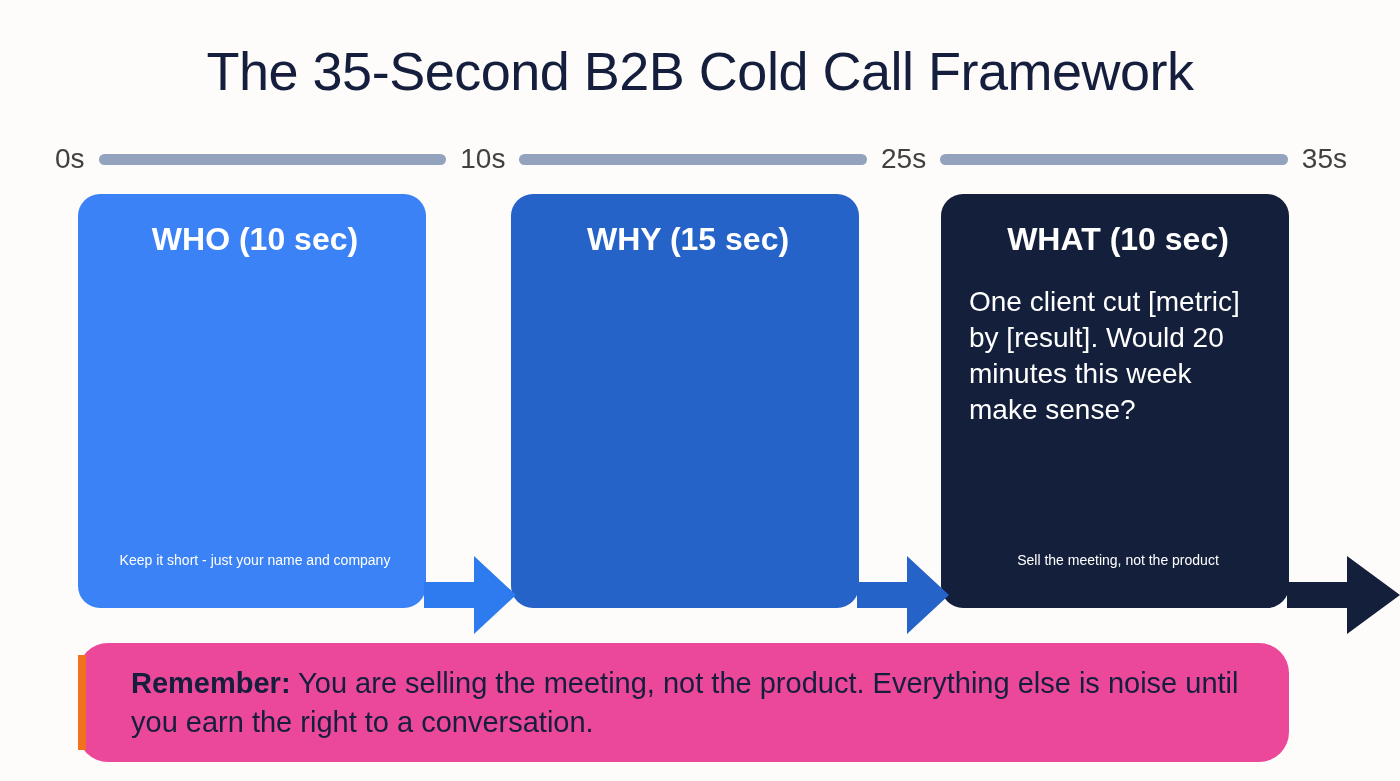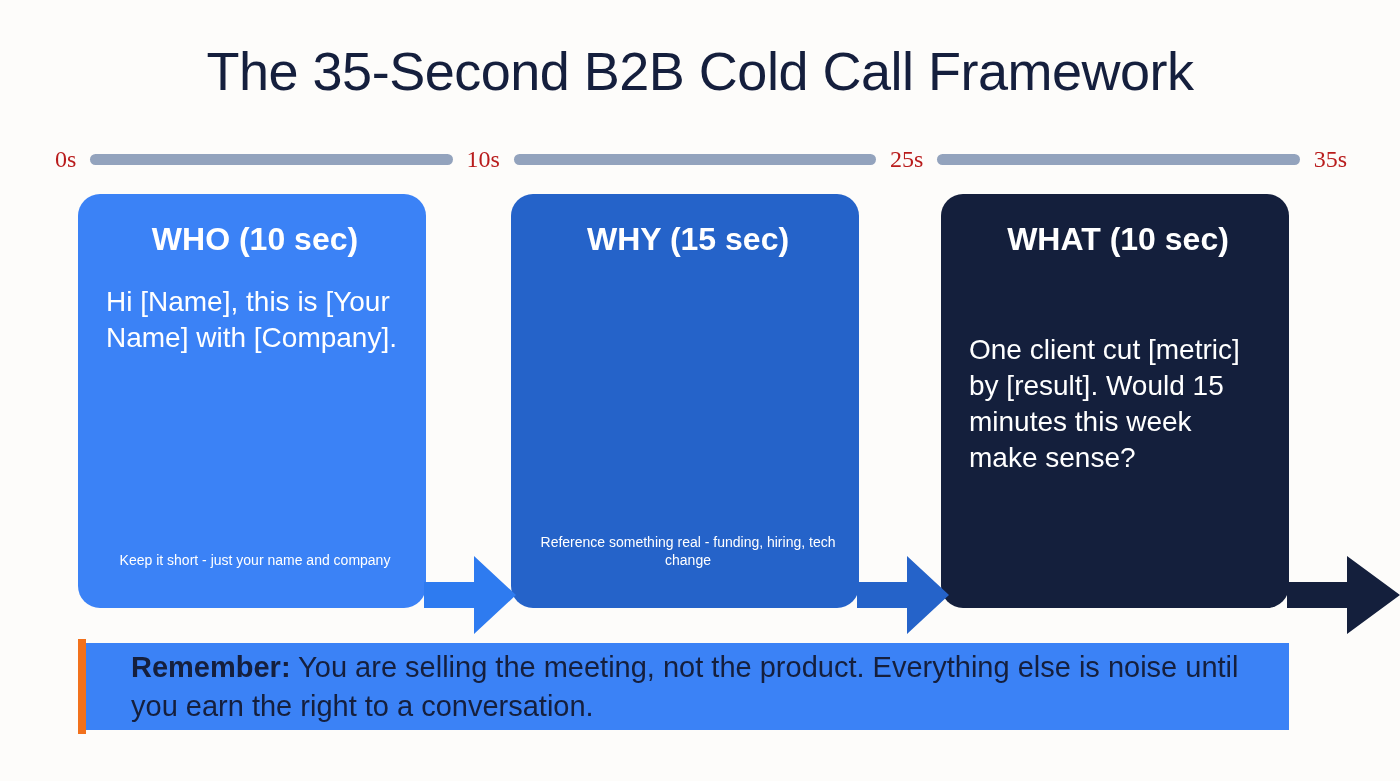--- a/index.html
+++ b/index.html
@@ -34,25 +34,24 @@
     position: absolute;
     top: 140px;
     left: 55px;
     width: 1292px;
     height: 38px;
     display: flex;
     align-items: center;
     justify-content: space-between;
   }
   .tl-label {
-    font-size: 24px;
-    color: #b91c1c;
+    font-size: 28px;
+    color: #404040;
     white-space: nowrap;
     flex: 0 0 auto;
-    font-family: Liberation Serif, serif;
   }
   .tl-bar {
     flex: 1 1 auto;
     height: 11px;
     background: #93a3bd;
     border-radius: 6px;
     margin: 0 14px;
   }
 
   
@@ -70,21 +69,21 @@
     height: 414px;
     border-radius: 22px;
     box-sizing: border-box;
     padding: 26px 22px 22px 28px;
     display: flex;
     flex-direction: column;
     color: #ffffff;
   }
   .card-1 { left: 78px;  background: #3b82f6; }
   .card-2 { left: 511px; background: #2563c9; }
-  .card-3 { left: 941px; background: #141f3c; gap: 48px; }
+  .card-3 { left: 941px; background: #141f3c; }
 
   .card-heading {
     font-size: 32px;
     font-weight: bold;
     text-align: center;
     line-height: 1.2;
     margin-bottom: 26px;
   }
   .card-body {
     font-size: 28px;
@@ -111,25 +110,26 @@
   .arrow-1 { left: 424px; }
   .arrow-2 { left: 857px; }
   .arrow-3 { left: 1287px; width: 113px; overflow: hidden; }
 
   
   .callout {
     position: absolute;
     left: 78px;
     top: 643px;
     width: 1211px;
-    height: 87px;
-    background: #3b82f6;
+    height: 119px;
+    background: #ec4899;
     display: flex;
     align-items: center;
     box-sizing: border-box;
+    border-radius: 30px;
   }
   .callout-bar {
     width: 8px;
     height: 95px;
     background: #f2711c;
     flex: 0 0 auto;
   }
   .callout-text {
     font-size: 29px;
     line-height: 1.33;
@@ -150,32 +150,31 @@
   <span class="tl-bar"></span>
   <span class="tl-label">25s</span>
   <span class="tl-bar"></span>
   <span class="tl-label">35s</span>
 </div>
 
 <div class="cards">
 
   <div class="card card-1">
     <div class="card-heading">WHO (10 sec)</div>
-    <div class="card-body">Hi [Name], this is [Your Name] with [Company].</div>
     <div class="card-hint">Keep it short - just your name and company</div>
   </div>
 
   <div class="card card-2">
     <div class="card-heading">WHY (15 sec)</div>
-    <div class="card-hint">Reference something real - funding, hiring, tech change</div>
   </div>
 
   <div class="card card-3">
     <div class="card-heading">WHAT (10 sec)</div>
-    <div class="card-body">One client cut [metric] by [result]. Would 15 minutes this week make sense?</div>
+    <div class="card-body">One client cut [metric] by [result]. Would 20 minutes this week make sense?</div>
+    <div class="card-hint">Sell the meeting, not the product</div>
   </div>
 
   <div class="arrow arrow-1">
     <svg viewBox="0 0 92 78" preserveAspectRatio="none">
       <polygon points="0,26 50,26 50,0 92,39 50,78 50,52 0,52" fill="#2e7bf0"></polygon>
     </svg>
   </div>
 
   <div class="arrow arrow-2">
     <svg viewBox="0 0 92 78" preserveAspectRatio="none">

